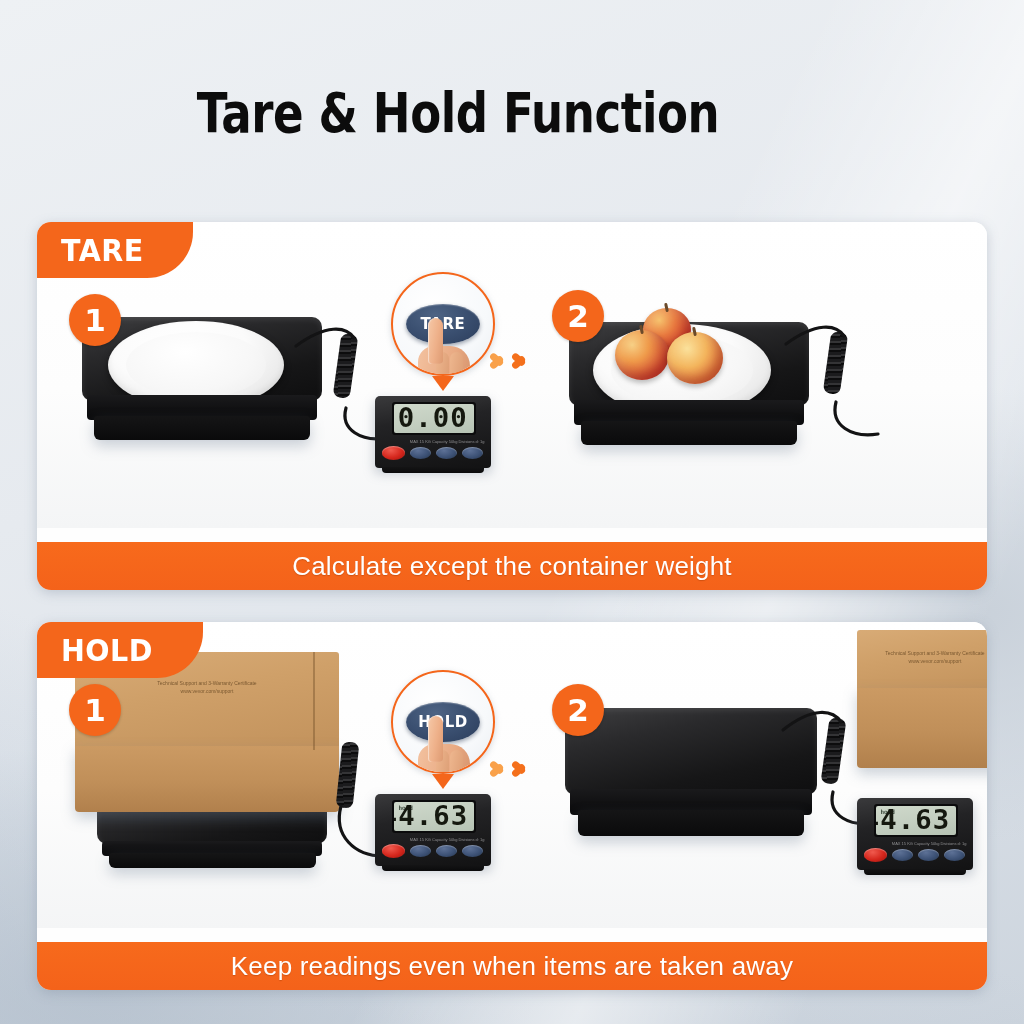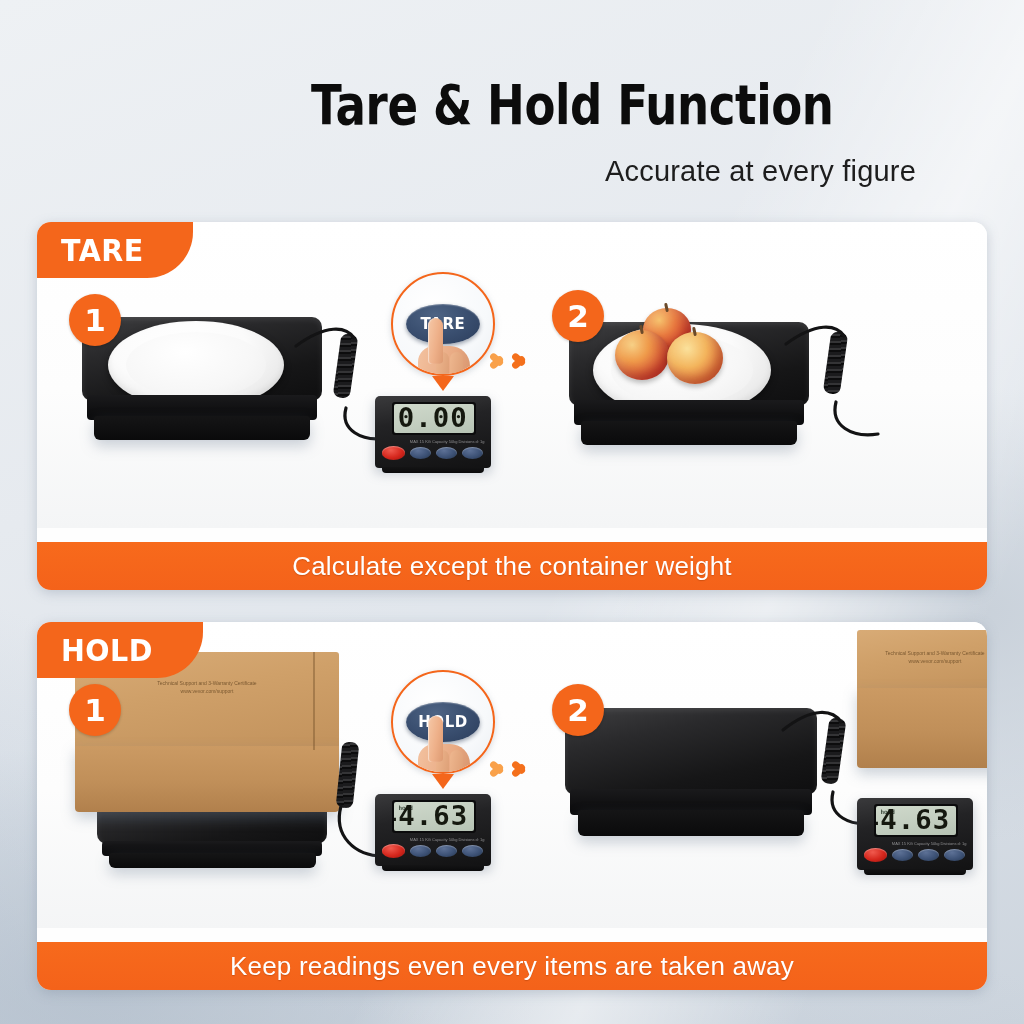--- a/index.html
+++ b/index.html
@@ -17,21 +17,21 @@
   }
   .bg-sheen {
     position: absolute; inset: 0;
     background:
       linear-gradient(115deg, rgba(255,255,255,0) 55%, rgba(255,255,255,.55) 70%, rgba(255,255,255,0) 85%),
       linear-gradient(200deg, rgba(170,185,200,0) 70%, rgba(160,176,194,.35) 100%);
     pointer-events: none;
   }
 
   
-  .header { position: absolute; top: 4px; left: 0; width: 916px; text-align: right; }
+  .header { position: absolute; top: 12px; left: 0; width: 916px; text-align: center; }
   .title {
     margin-top: 74px;
     font-family: "DejaVu Sans", sans-serif;
     font-size: 55px; font-weight: 700; letter-spacing: -0.5px;
     color: #0c0c0c;
     transform: scaleX(.82); transform-origin: center;
     line-height: 1;
   }
   .subtitle {
     margin-top: 22px;
@@ -297,21 +297,20 @@
     z-index: 5;
   }
 </style>
 </head>
 <body>
 
 <div class="bg-sheen"></div>
 
 <div class="header">
   <div class="title">Tare &amp; Hold Function</div>
-  <div class="subtitle">Accurate at every figure</div>
 </div>
 
 <div class="panel" id="panel-tare">
   <div class="panel-stage">
 
     <div class="scale" style="left:45px; top:95px; width:240px; height:145px;">
       <div class="scale-top"></div>
       <div class="plate" style="left:26px; top:4px; width:176px; height:88px;">
         <div class="plate-inner"></div>
       </div>
@@ -505,15 +504,15 @@
       </div>
       <div class="du-foot"></div>
     </div>
   </div>
 
   <div class="tab">
     <span class="tab-label">HOLD</span>
   </div>
 
   <div class="caption">
-    <span class="caption-text">Keep readings even every items are taken away</span>
+    <span class="caption-text">Keep readings even when items are taken away</span>
   </div>
 </div>
 
 </body></html>

